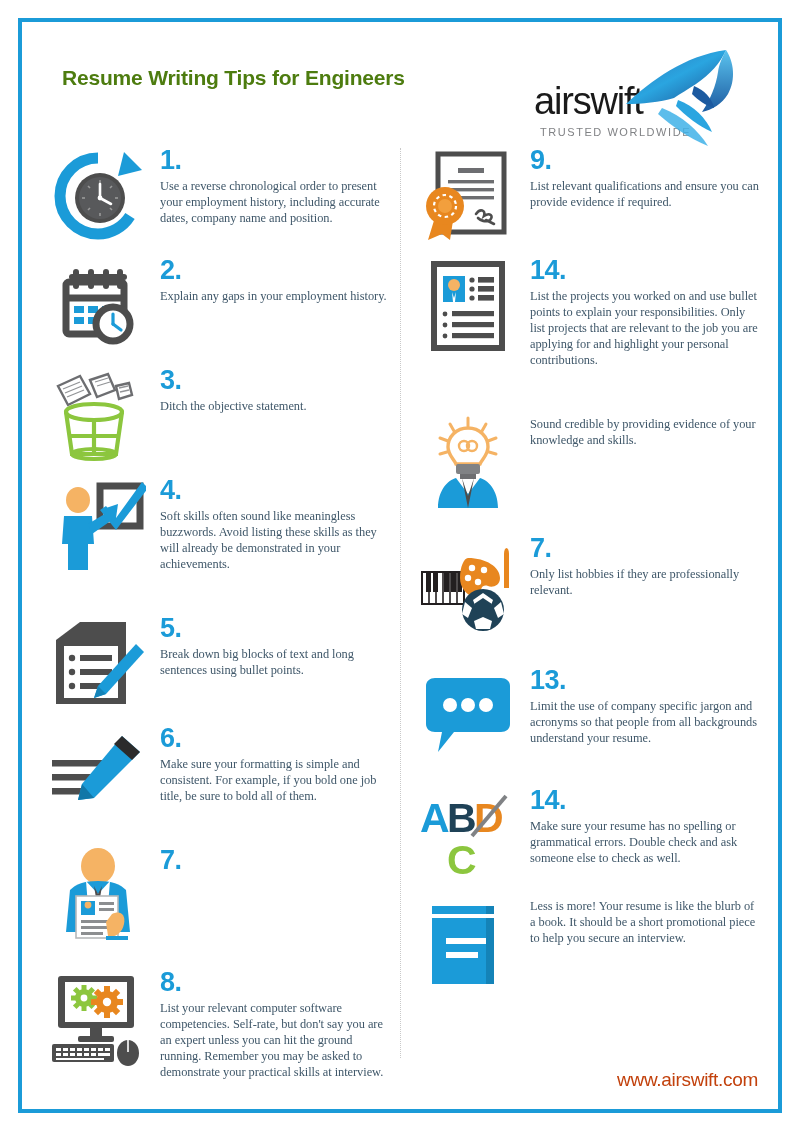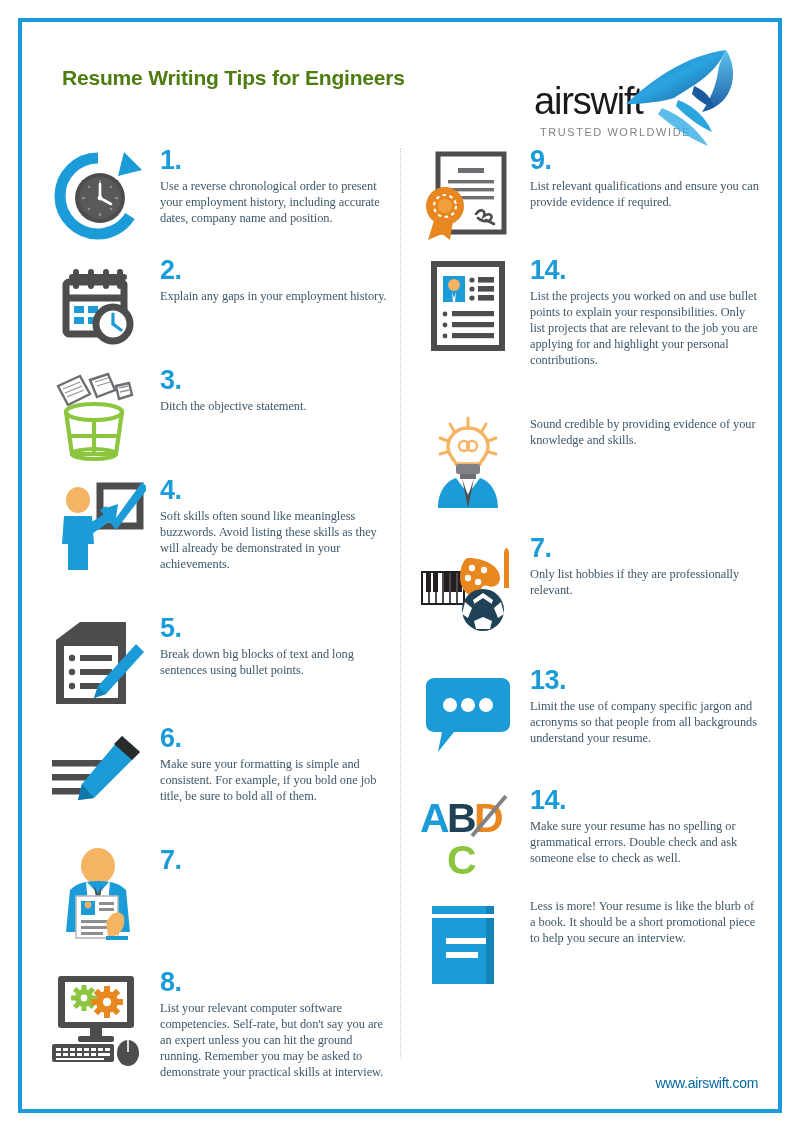--- a/index.html
+++ b/index.html
@@ -25,21 +25,21 @@
   #col-right{left:420px;width:340px;}
 
   .tip{position:relative;display:block;}
   .tip-icon{position:absolute;left:0;top:0;width:96px;height:96px;}
   .tip-icon svg{display:block;width:100%;height:100%;}
   .tip-body{margin-left:110px;}
   .tip-num{font-size:27px;font-weight:bold;color:#1b9bd8;line-height:0.95;letter-spacing:-0.5px;margin-bottom:4px;}
   .tip-text{font-size:12.4px;line-height:1.3;color:#3f5769;letter-spacing:-0.05px;font-family:Liberation Serif, serif;}
 
   
-  #footer{position:absolute;right:42px;bottom:40px;font-size:14px;color:#0369a1;letter-spacing:-0.3px;}
+  #footer{position:absolute;right:42px;bottom:40px;font-size:19px;color:#c2410c;letter-spacing:-0.3px;}
 </style>
 </head>
 <body>
 
 <div id="page">
   <div id="frame"></div>
 
   <div id="header">
     <div id="title">Resume Writing Tips for Engineers</div>
 

